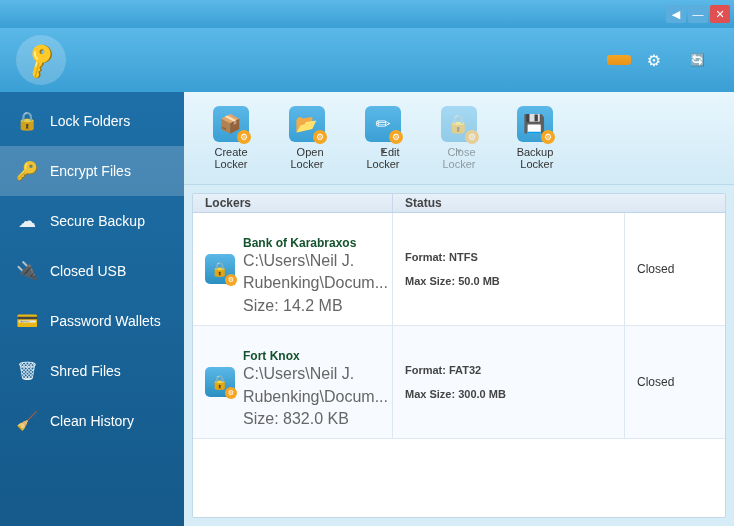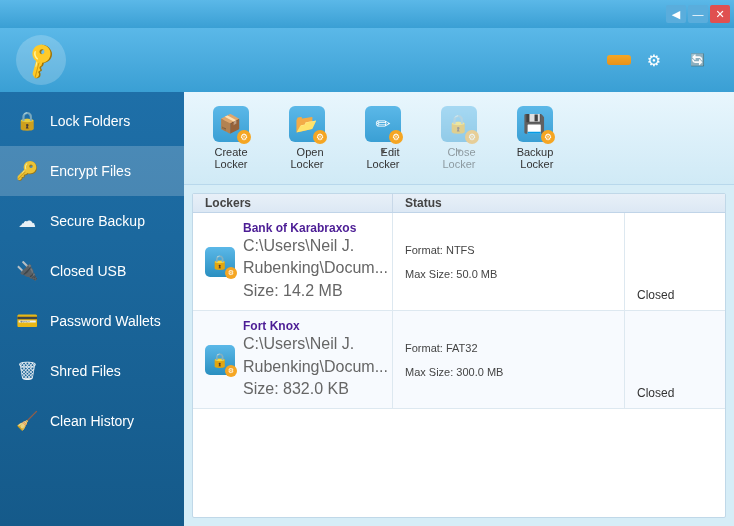--- a/index.html
+++ b/index.html
@@ -241,21 +241,21 @@
     .table-row:nth-child(even) { background: #f7fafe; }
 
     .table-cell {
       padding: 8px 12px;
       font-size: 12px;
       color: #333;
       border-right: 1px solid #dde8f0;
       display: flex;
       align-items: center;
     }
-    .table-cell:last-child { border-right: none; align-items: flex-end; }
+    .table-cell:last-child { border-right: none; }
 
     .locker-cell {
       display: flex;
       align-items: center;
       gap: 8px;
     }
     .locker-icon-box {
       width: 30px;
       height: 30px;
       background: linear-gradient(to bottom, #5bb8e8, #2a8fc0);
@@ -278,33 +278,35 @@
       border-radius: 50%;
       display: flex;
       align-items: center;
       justify-content: center;
       font-size: 7px;
       color: white;
     }
     .locker-name {
       font-weight: 600;
       font-size: 12px;
-      color: #4c1d95;
+      color: #14532d;
+      margin-top: 15px;
     }
     .locker-path {
       font-size: 16px;
       color: #666;
       line-height: 1.4;
     }
     .detail-cell {
       display: flex;
       flex-direction: column;
       gap: 12px;
       font-size: 11px;
       color: #444;
+      font-weight: bold;
     }
   </style>
 </head>
 <body>
 
 <div class="title-bar">
   <div class="title-bar-btn back">◀</div>
   <div class="title-bar-btn minimize">—</div>
   <div class="title-bar-btn close">✕</div>
 </div>

